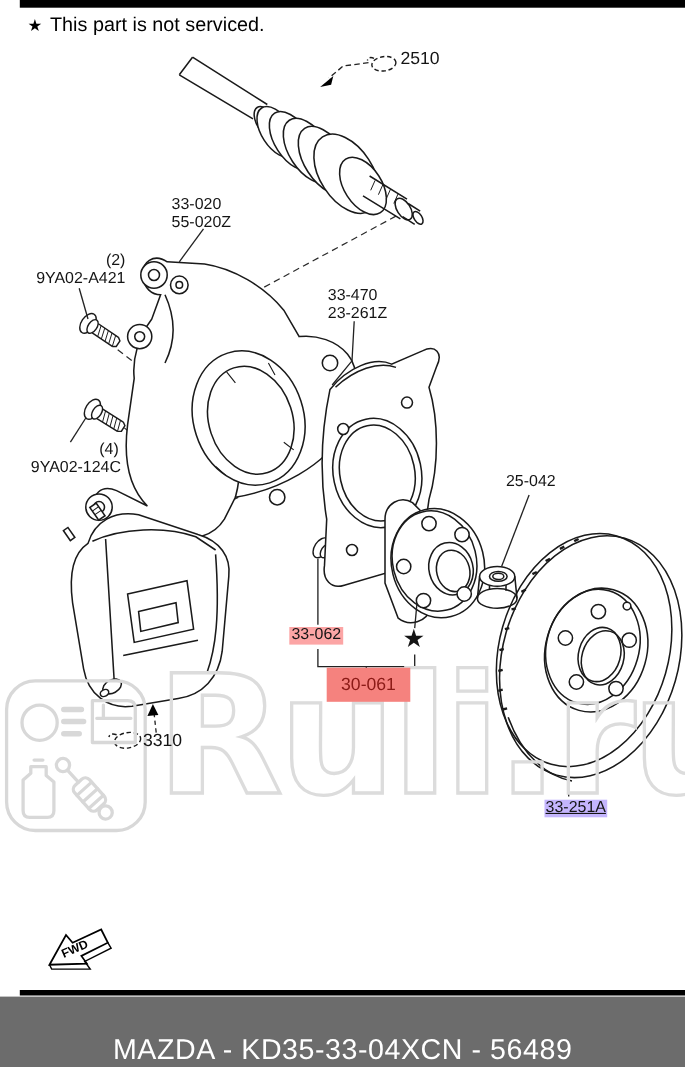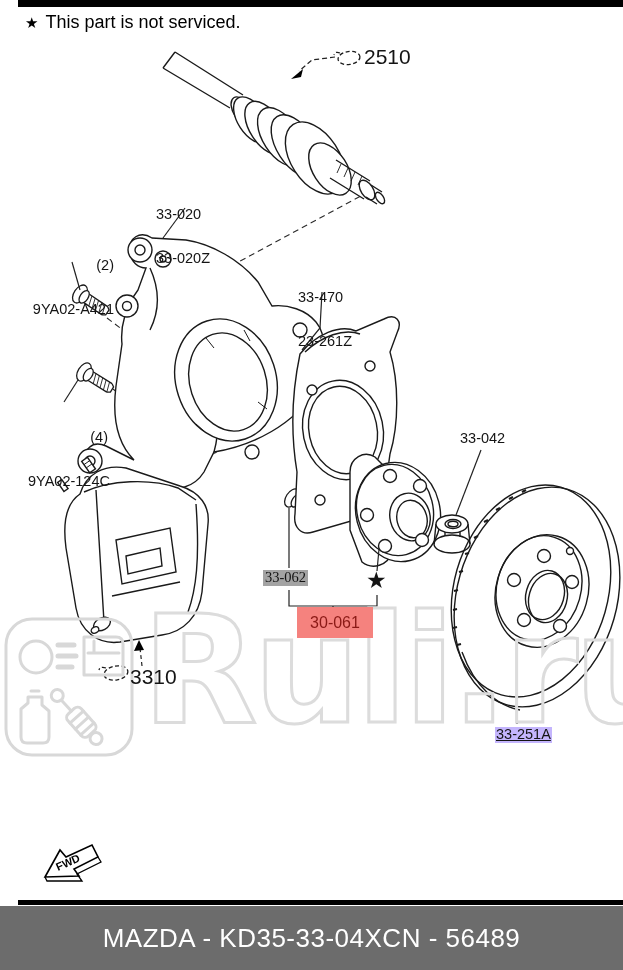--- a/index.html
+++ b/index.html
@@ -1,36 +1,36 @@
 <!DOCTYPE html>
 <html><head>
 <meta charset="utf-8">
 <style>
   html,body{margin:0;padding:0;background:#fff;}
   #page{position:relative;width:623px;height:970px;background:#fff;overflow:hidden;
         font-family:"Liberation Sans",sans-serif;}
   .bar-top{position:absolute;left:18px;right:0;top:0;height:7px;background:#000;z-index:5;}
   .bar-bottom{position:absolute;left:18px;right:0;top:900px;height:5px;background:#000;z-index:5;}
   .footer{position:absolute;left:0;right:0;top:906px;height:64px;background:#6c6c6c;
-          display:flex;align-items:center;justify-content:center;z-index:5;
+          display:flex;align-items:flex-end;justify-content:center;z-index:5;
           color:#fff;font-size:26px;letter-spacing:.5px;}
   .note{position:absolute;left:25px;top:12px;z-index:6;color:#000;display:flex;align-items:center;}
   .note .star{font-size:15px;margin-right:7px;}
   .note .txt{font-size:18px;}
   .lbl{position:absolute;z-index:6;color:#141414;font-size:14.5px;line-height:1.1;white-space:nowrap;}
-  .lbl.big{font-size:21px;}
-  .lbl .ln{display:block;margin-top:28px;}
+  .lbl.big{font-size:16px;}
+  .lbl .ln{display:block;}
   .r-align{text-align:right;}
   #lbl-2510{left:364px;top:45px;}
   #lbl-33020{left:156px;top:179px;}
   #lbl-a421{left:30px;top:230px;width:84px;}
   #lbl-33261{left:298px;top:262px;}
   #lbl-124c{left:28px;top:402px;width:80px;}
   #lbl-33042{left:460px;top:431px;}
-  #lbl-33062{left:263px;top:570px;background:#a3a3a3;padding:0 2px;font-family:Liberation Serif, serif;}
+  #lbl-33062{left:263px;top:570px;background:#fca5a5;padding:0 2px;}
   #star-hub{left:366px;top:568px;font-size:23px;}
   #lbl-3310{left:130px;top:665px;background:transparent;}
   #lbl-33251a{left:495px;top:727px;background:#c4b5fd;padding:0 1px;text-decoration:underline;}
   #hl-33061{position:absolute;left:297px;top:607px;width:76px;height:31px;z-index:6;
             background:#f5827e;display:flex;align-items:center;justify-content:center;
             color:#8b1a16;font-size:16px;cursor:pointer;}
   #watermark-text{position:absolute;left:142px;top:583px;z-index:3;font-size:150px;font-weight:bold;
             font-family:"DejaVu Sans",sans-serif;color:transparent;
             -webkit-text-stroke:3px #dcdcdc;letter-spacing:-4px;user-select:none;}
   #watermark-logo{position:absolute;left:2px;top:613px;z-index:3;}
@@ -232,39 +232,39 @@
       <path d="M45,877 L60,850 L66,857 L92,845 L98,857 L74,869 L79,876 Z" fill="#fff" stroke="#000" stroke-width="1.6"></path>
       <path d="M98,857 L101,862 L77,874 L82,881 L47,881 L45,877" fill="none" stroke="#000" stroke-width="1.3"></path>
       <text transform="translate(58,871) rotate(-24)" font-size="11" font-weight="bold" font-family="Liberation Sans, sans-serif" fill="#000">FWD</text>
     </g>
   </svg>
 
   <div class="lbl big" id="lbl-2510">2510</div>
 
   <div class="lbl" id="lbl-33020">
     <span class="ln">33-020</span>
-    <span class="ln">33-020Z</span>
+    <span class="ln">55-020Z</span>
   </div>
 
   <div class="lbl r-align" id="lbl-a421">
     <span class="ln">(2)</span>
     <span class="ln">9YA02-A421</span>
   </div>
 
   <div class="lbl" id="lbl-33261">
     <span class="ln">33-470</span>
     <span class="ln">23-261Z</span>
   </div>
 
   <div class="lbl r-align" id="lbl-124c">
     <span class="ln">(4)</span>
     <span class="ln">9YA02-124C</span>
   </div>
 
-  <div class="lbl" id="lbl-33042">33-042</div>
+  <div class="lbl" id="lbl-33042">25-042</div>
 
   <div class="lbl" id="lbl-33062">33-062</div>
 
   <div class="lbl" id="star-hub">★</div>
 
   <div id="hl-33061">30-061</div>
 
   <div class="lbl big" id="lbl-3310">3310</div>
 
   <div class="lbl" id="lbl-33251a">33-251A</div>

